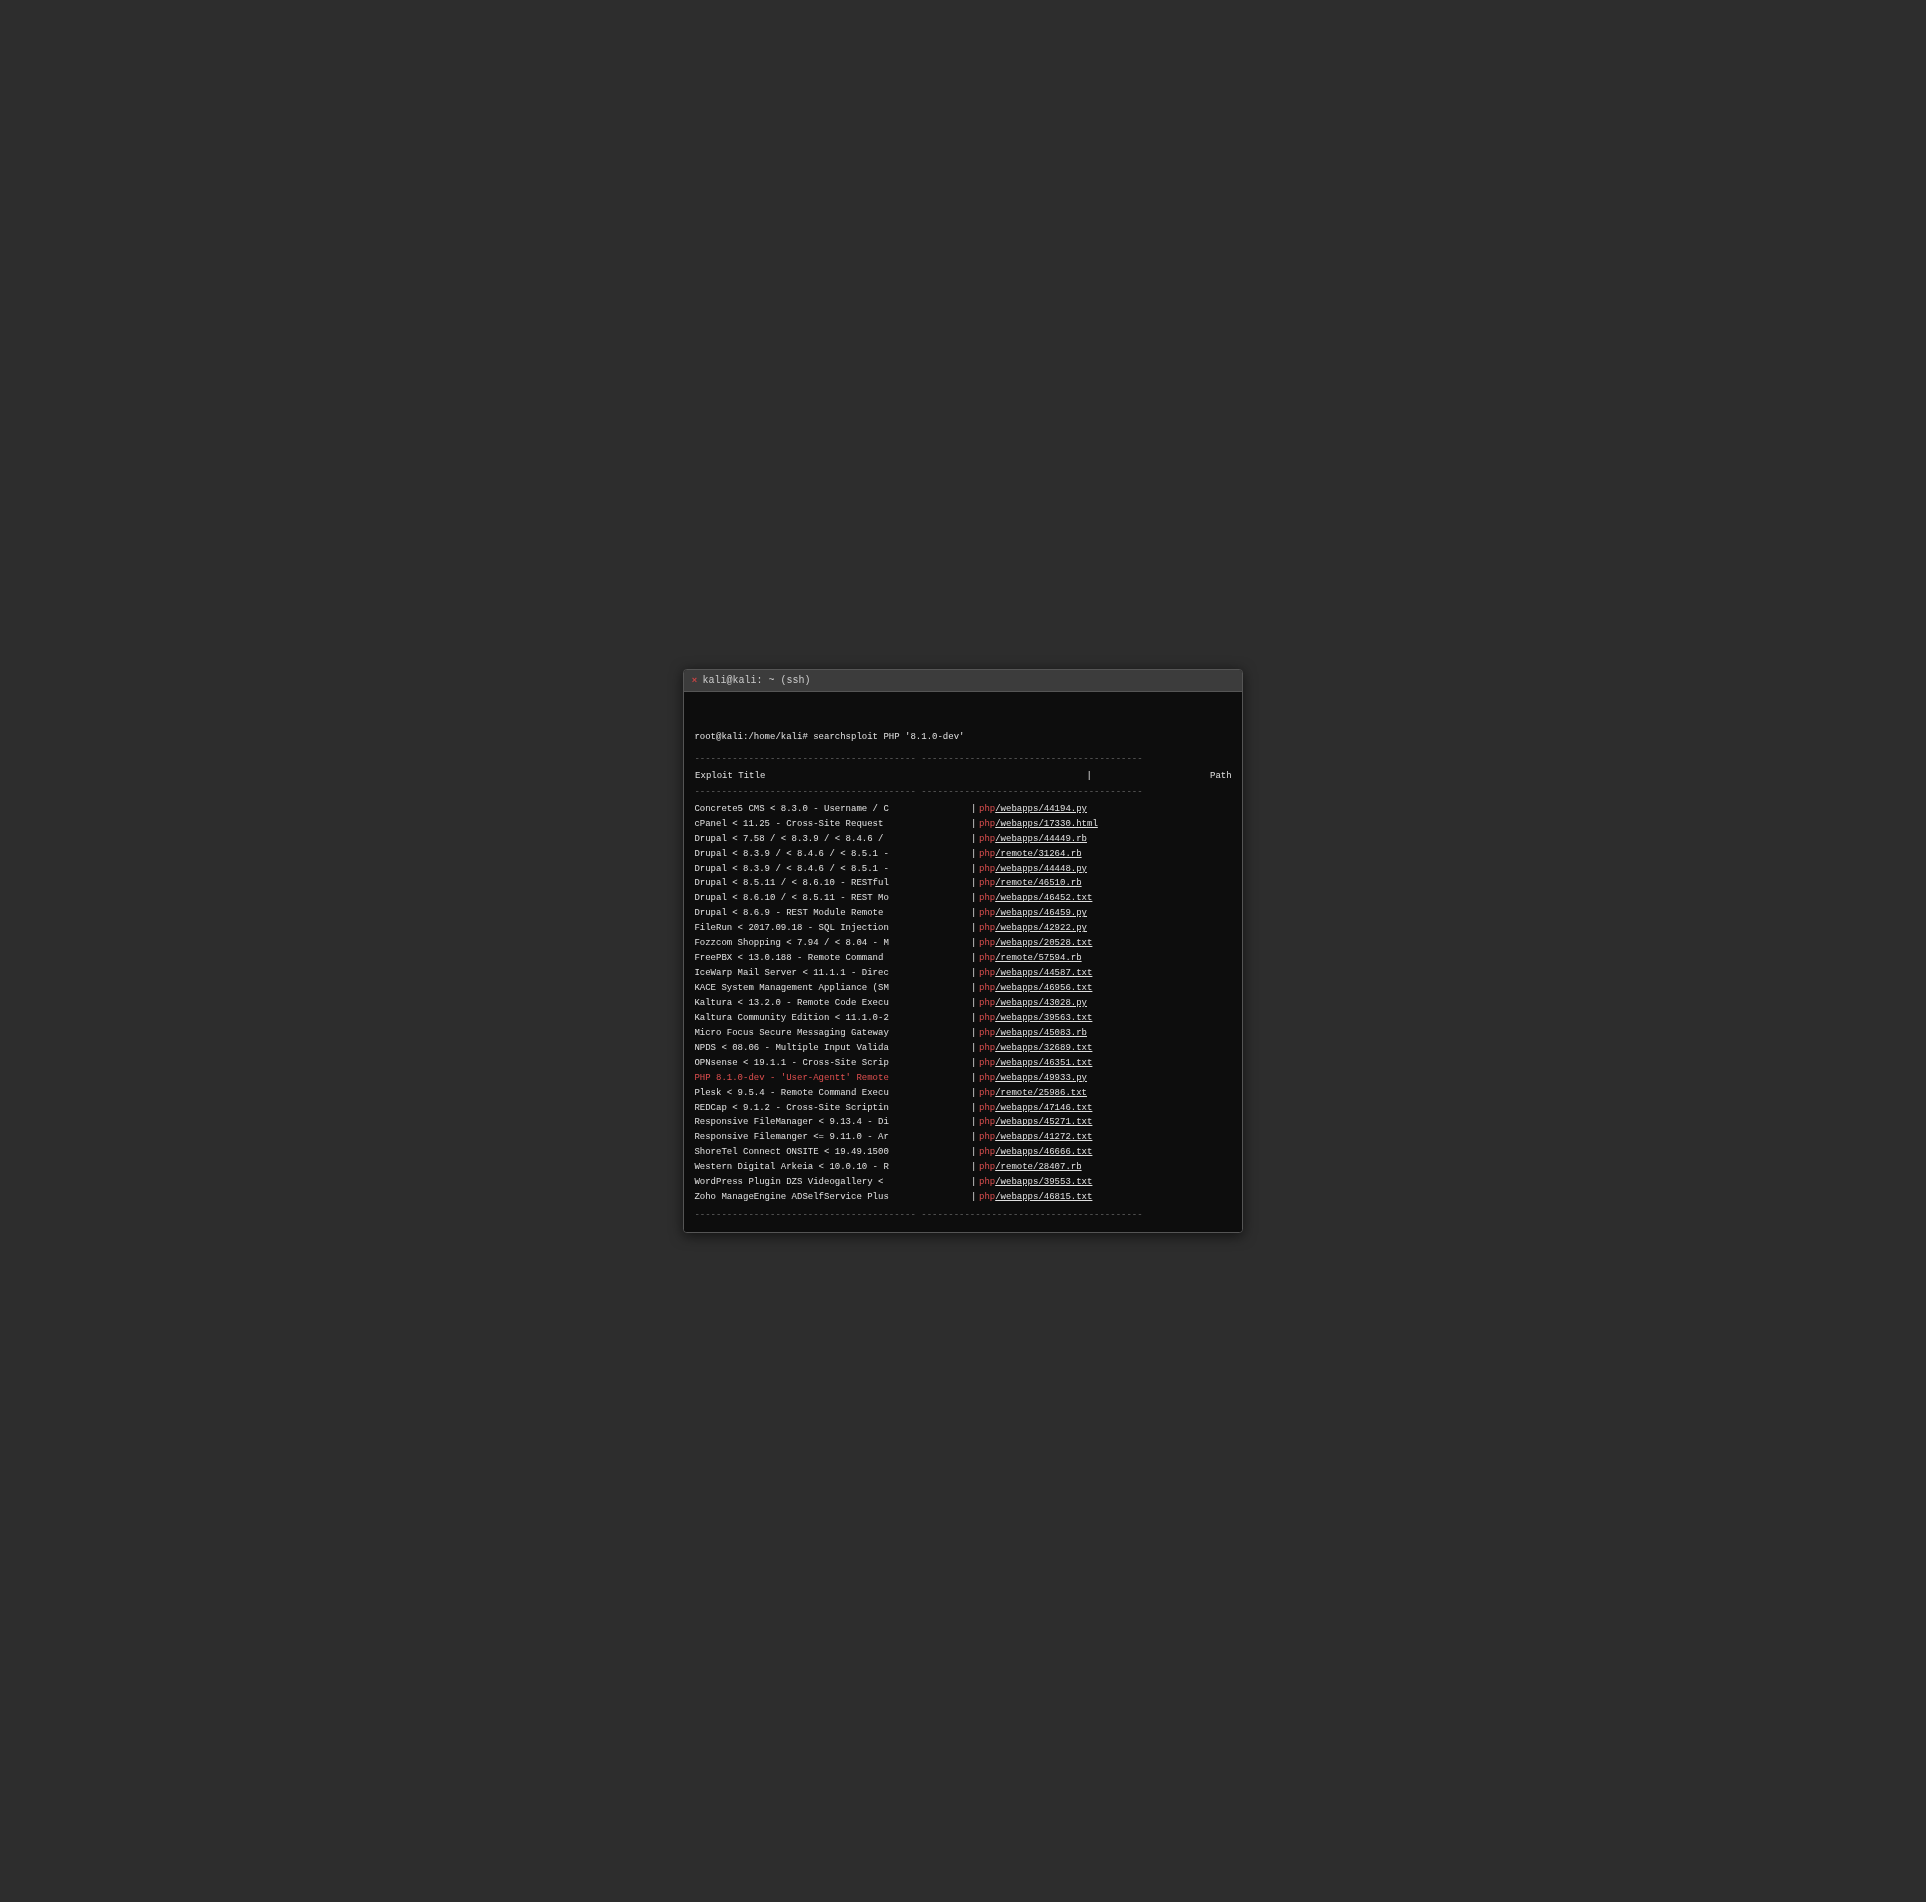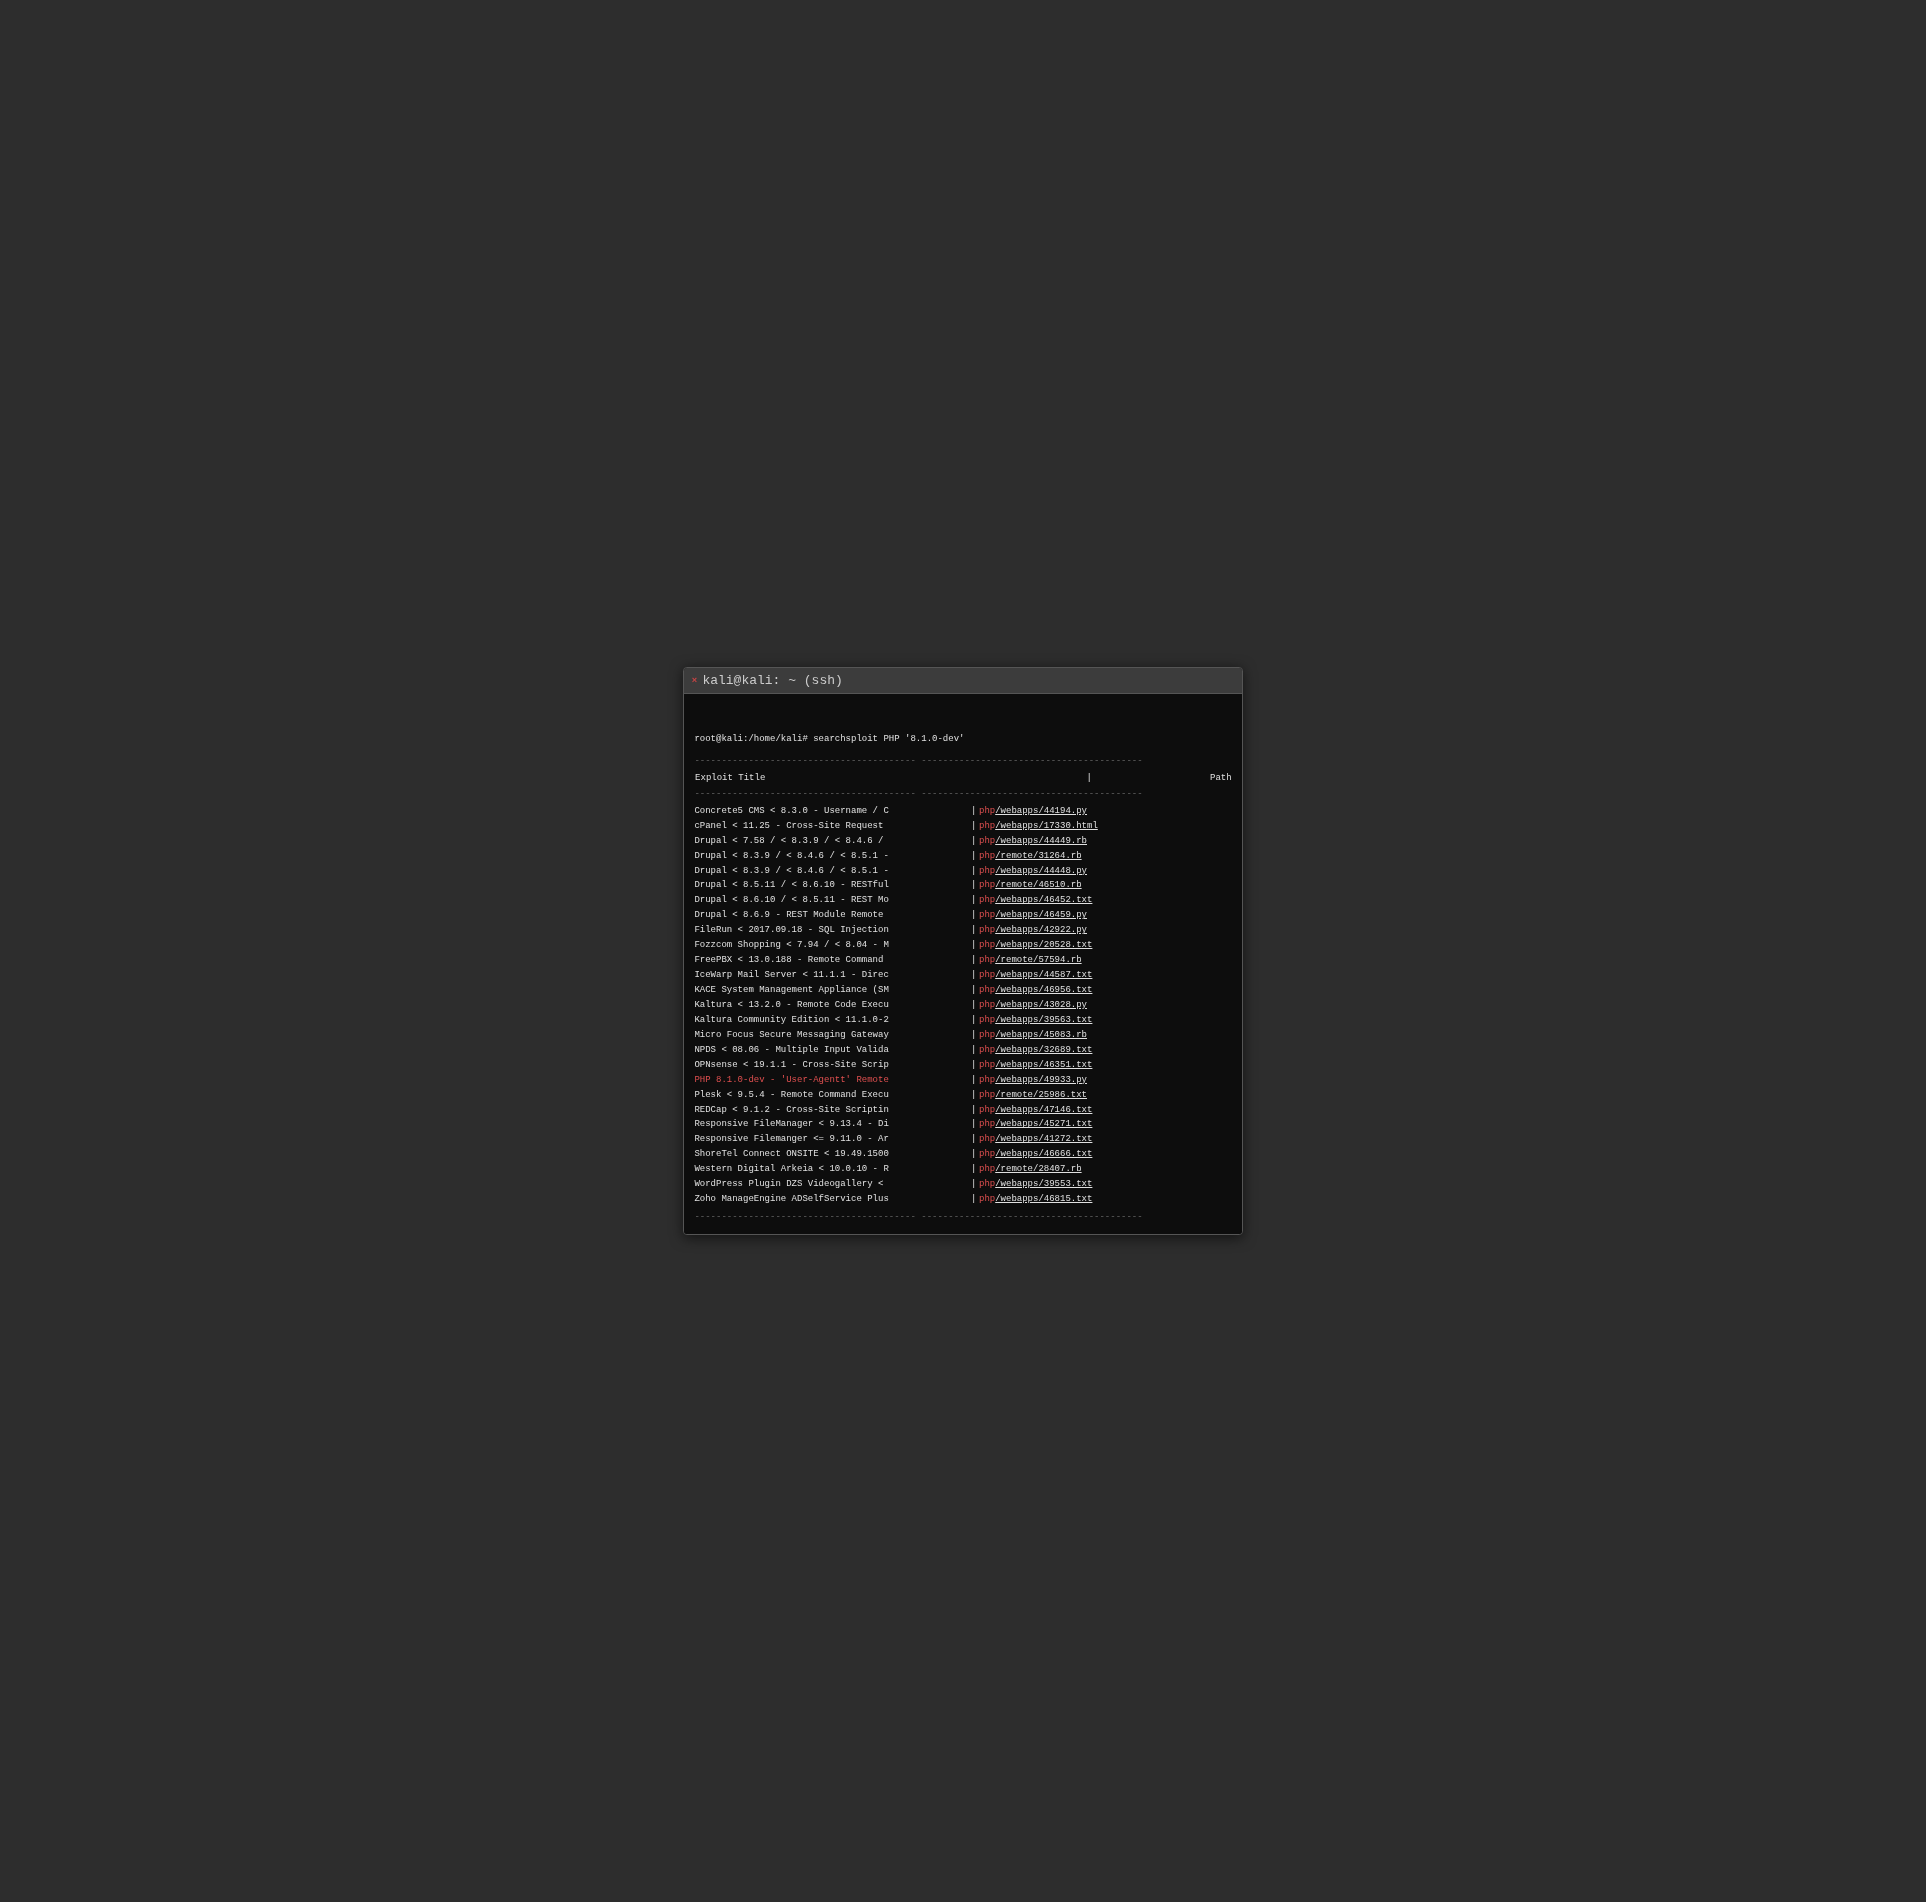--- a/index.html
+++ b/index.html
@@ -38,21 +38,21 @@
 
     .title-bar-close {
       color: #cc4444;
       font-size: 9px;
       font-weight: bold;
       cursor: pointer;
     }
 
     .title-bar-text {
       color: #cccccc;
-      font-size: 13px;
+      font-size: 10px;
       font-family: 'Courier New', Courier, monospace;
     }
 
     .terminal-body {
       padding: 9px 10.4px;
       background: #0d0d0d;
       color: #e0e0e0;
       font-size: 9px;
       line-height: 1.55;
     }

